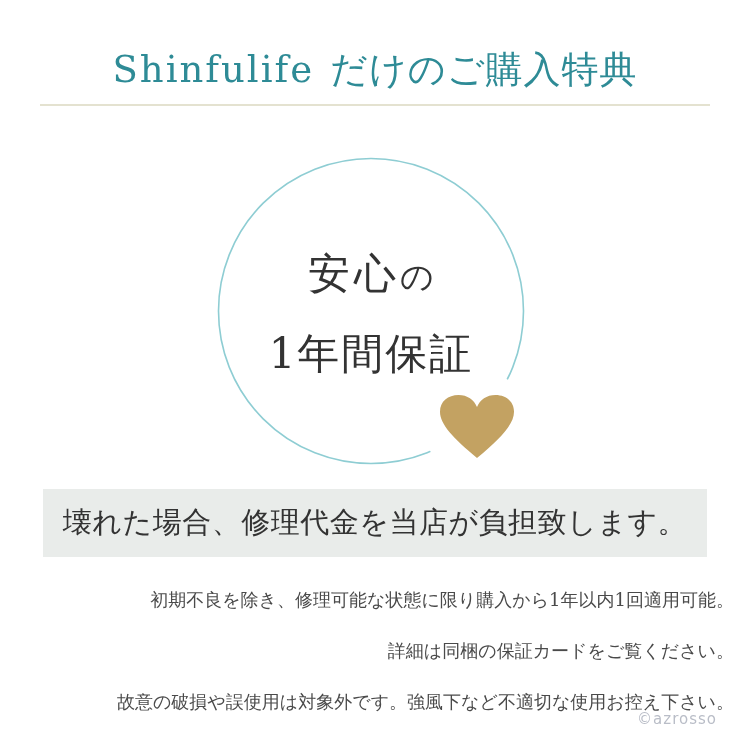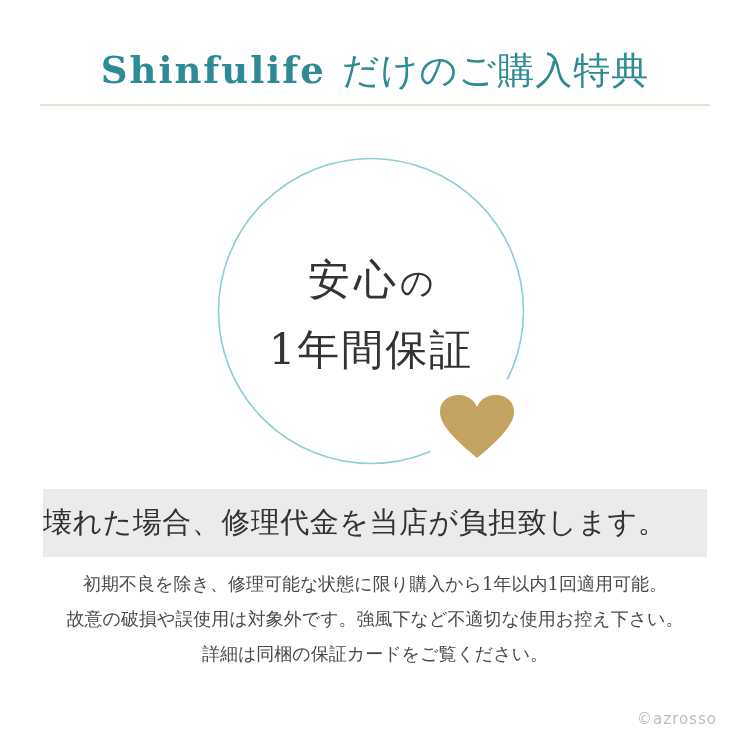--- a/index.html
+++ b/index.html
@@ -12,54 +12,54 @@
   }
   
   .title{
     position:absolute;top:48px;left:0;right:0;
     text-align:center;
     color:#2e8b96;
     font-size:37px;
     line-height:44px;
     white-space:nowrap;
   }
-  .title .brand{letter-spacing:2px;font-weight:bold;}
+  .title .brand{letter-spacing:2px;}
   .title .suffix{letter-spacing:1px;margin-left:16px;}
   .divider{
     position:absolute;top:104px;left:40px;right:40px;
     height:2px;background:#e4e2d0;
   }
   
   .badge{
     position:absolute;top:150px;left:210px;
     width:322px;height:322px;
   }
   .badge svg{position:absolute;top:0;left:0;}
   .badge-text{
     position:absolute;top:98px;left:0;right:0;
     text-align:center;color:#333333;z-index:2;
   }
-  .badge-line1{font-size:42px;line-height:64px;margin-bottom:12px;letter-spacing:4px;}
+  .badge-line1{font-size:42px;line-height:52px;margin-bottom:28px;letter-spacing:4px;}
   .badge-line1 .particle{font-size:33px;letter-spacing:0;}
   .badge-line2{font-size:42px;line-height:46px;letter-spacing:2px;text-align:center;}
   
   .highlight-box{
     position:absolute;top:489px;left:43px;right:43px;height:68px;
     background:#e9ecea;
-    display:flex;align-items:center;
+    display:flex;align-items:center;justify-content:center;
   }
   .highlight-box p{
     margin:0;color:#333333;font-size:29px;letter-spacing:0.5px;white-space:nowrap;
   }
   
   .terms{
     position:absolute;top:566px;left:0;right:0;
     text-align:center;color:#4a4a4a;
   }
-  .terms p{margin:0;font-size:18px;line-height:35px;white-space:nowrap;}
+  .terms p{margin:16px;font-size:18px;line-height:35px;white-space:nowrap;text-align:right;}
   
   .watermark{
     position:absolute;right:33px;bottom:22px;
     color:#b9bdc7;font-size:15px;letter-spacing:1px;
     font-family:"DejaVu Sans","Liberation Sans",sans-serif;
   }
 </style>
 </head>
 <body>
 
@@ -85,19 +85,19 @@
       <div class="badge-line2">1年間保証</div>
     </div>
   </div>
 
   <div class="highlight-box">
     <p>壊れた場合、修理代金を当店が負担致します。</p>
   </div>
 
   <div class="terms">
     <p>初期不良を除き、修理可能な状態に限り購入から1年以内1回適用可能。</p>
+    <p>詳細は同梱の保証カードをご覧ください。</p>
     <p>故意の破損や誤使用は対象外です。強風下など不適切な使用お控え下さい。</p>
-    <p>詳細は同梱の保証カードをご覧ください。</p>
   </div>
 
   <div class="watermark">©azrosso</div>
 
 </div>
 
 </body></html>

